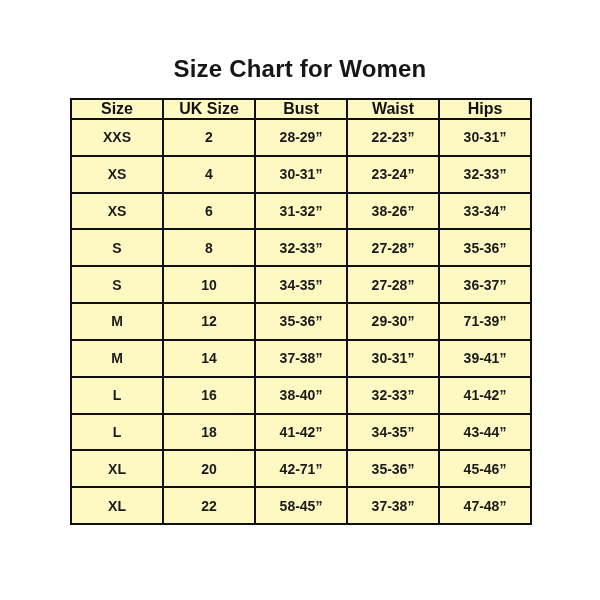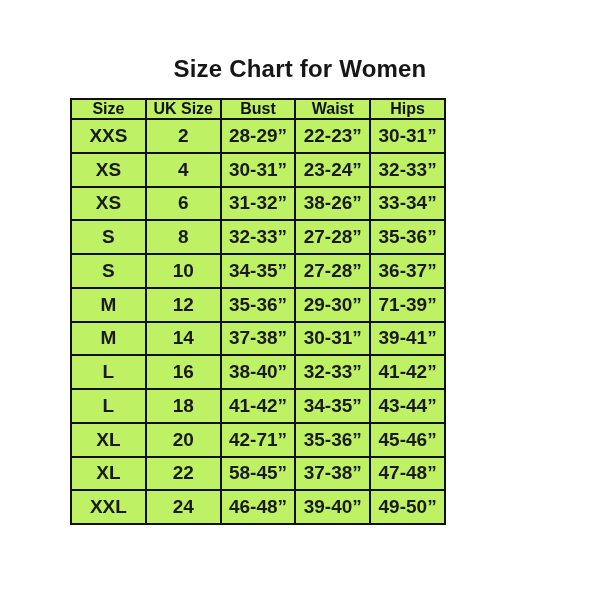--- a/index.html
+++ b/index.html
@@ -23,42 +23,42 @@
     text-align: center;
     font-size: 24px;
     font-weight: bold;
     letter-spacing: 0.2px;
     color: #161616;
   }
   table.size-chart {
     position: absolute;
     left: 70px;
     top: 98px;
-    width: 376px;
+    width: 462px;
     height: 427px;
     border-collapse: collapse;
     table-layout: fixed;
-    background: #bef264;
+    background: #fef9c3;
   }
   table.size-chart th,
   table.size-chart td {
     border: 2px solid #101010;
     text-align: center;
     vertical-align: middle;
     font-weight: bold;
     padding: 0;
     white-space: nowrap;
     overflow: hidden;
   }
   table.size-chart th {
     font-size: 16px;
     color: #121212;
   }
   table.size-chart td {
-    font-size: 19px;
+    font-size: 14px;
     color: #1a1a1a;
   }
 </style>
 </head>
 <body>
 
 <div class="page-title">Size Chart for Women</div>
 
 <table class="size-chart">
   <thead>
@@ -141,21 +141,14 @@
         <td>35-36”</td>
         <td>45-46”</td>
       </tr>
       <tr>
         <td>XL</td>
         <td>22</td>
         <td>58-45”</td>
         <td>37-38”</td>
         <td>47-48”</td>
       </tr>
-      <tr>
-        <td>XXL</td>
-        <td>24</td>
-        <td>46-48”</td>
-        <td>39-40”</td>
-        <td>49-50”</td>
-      </tr>
     </tbody>
 </table>
 
 </body></html>

